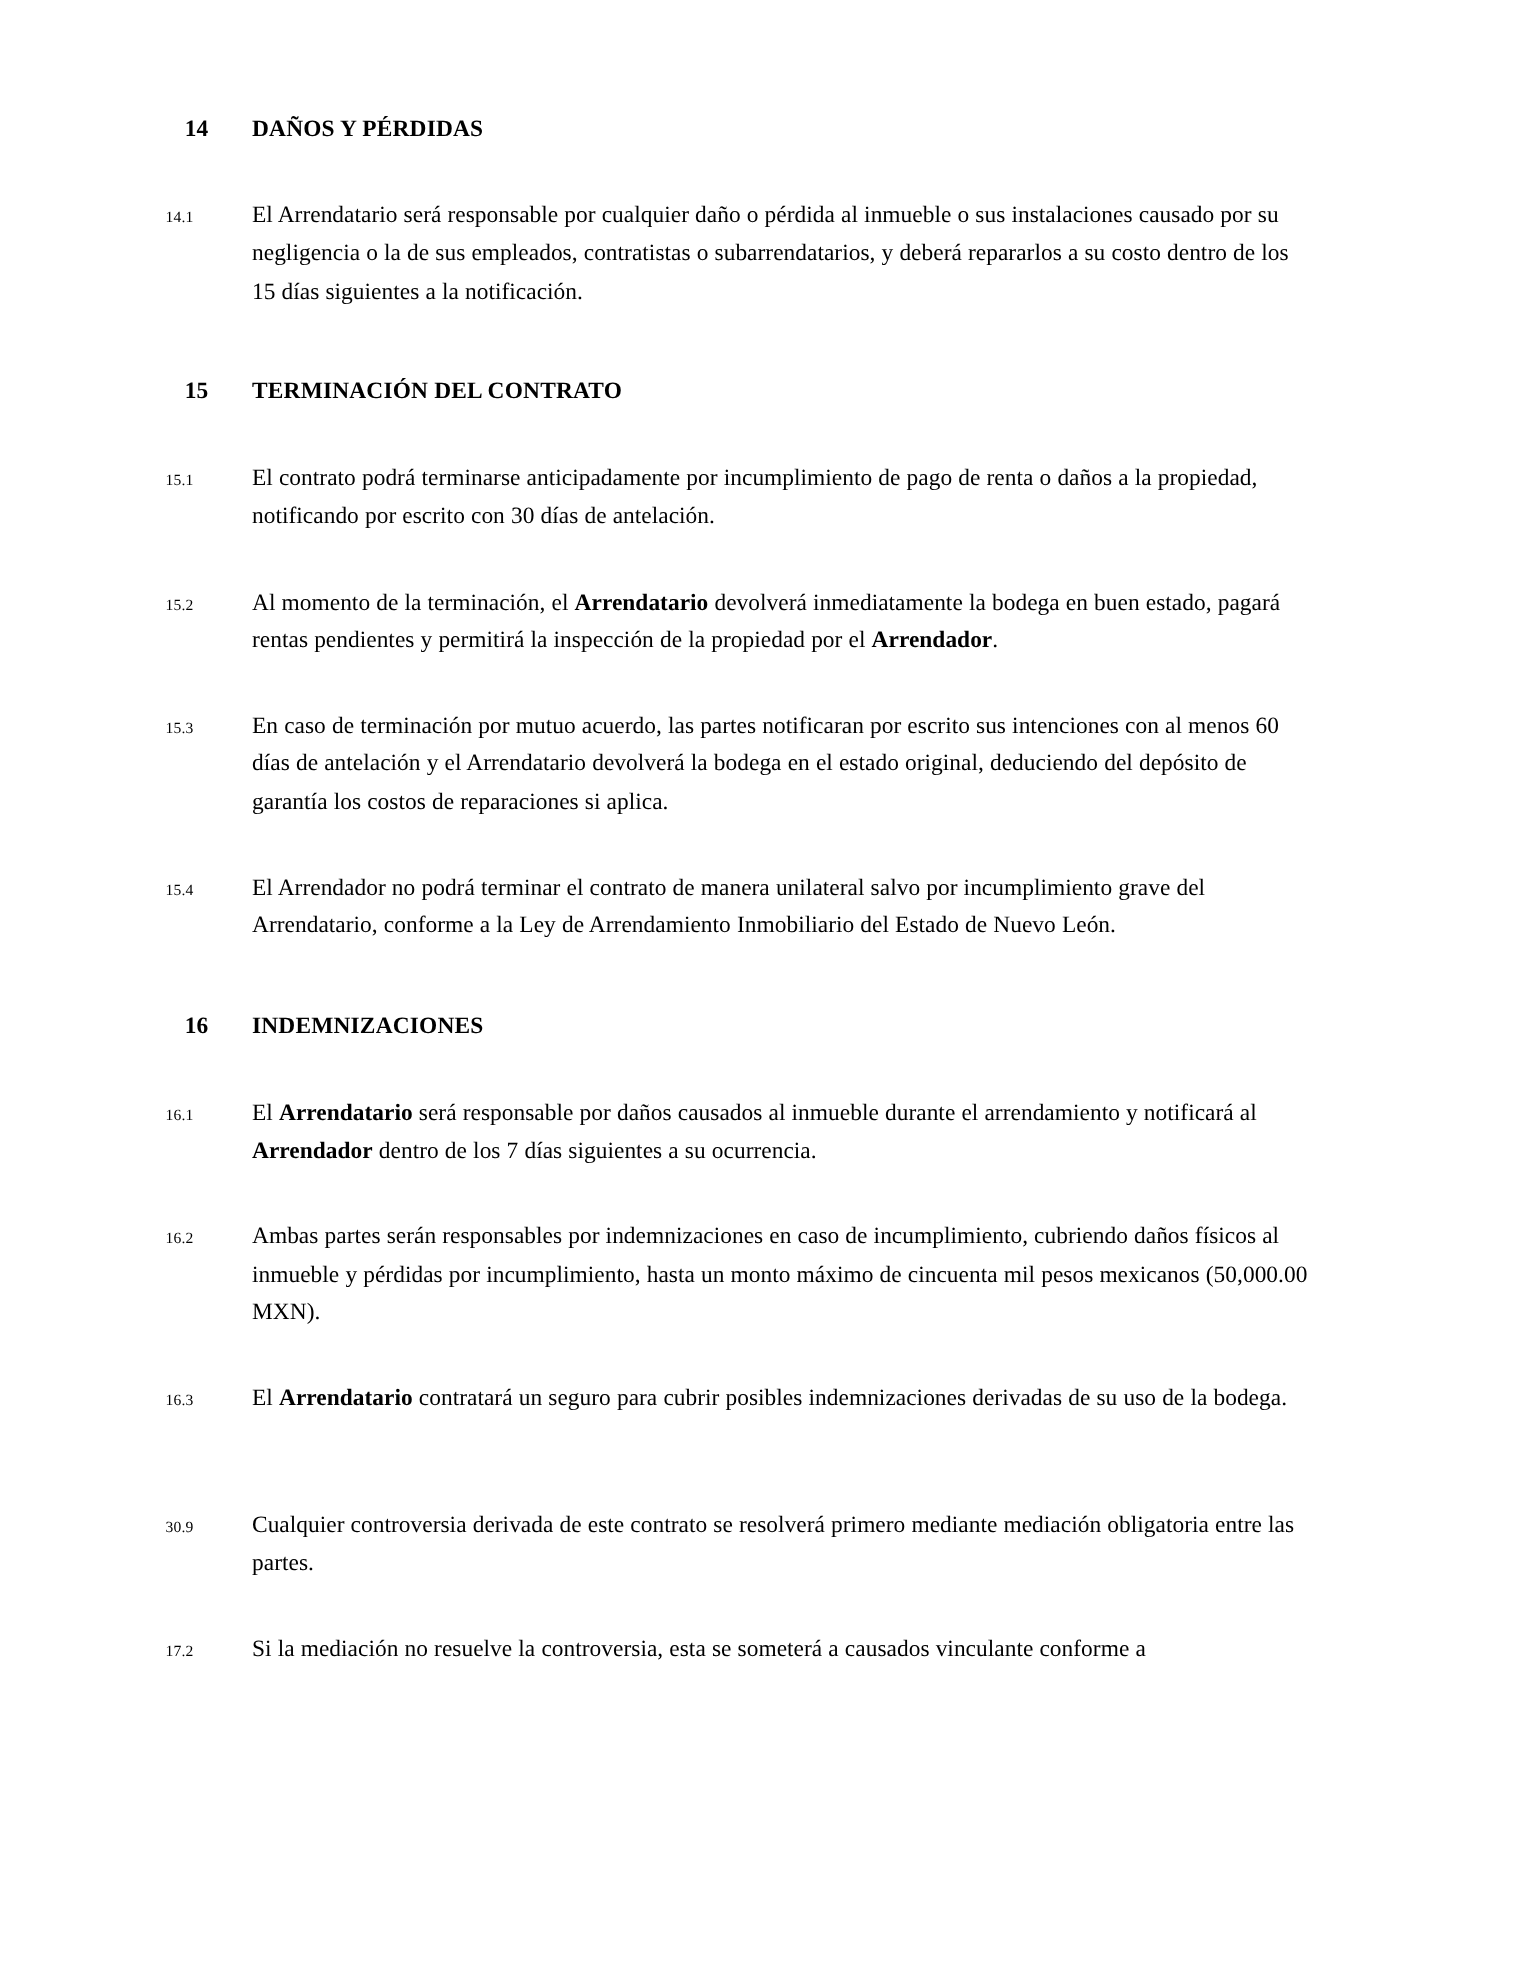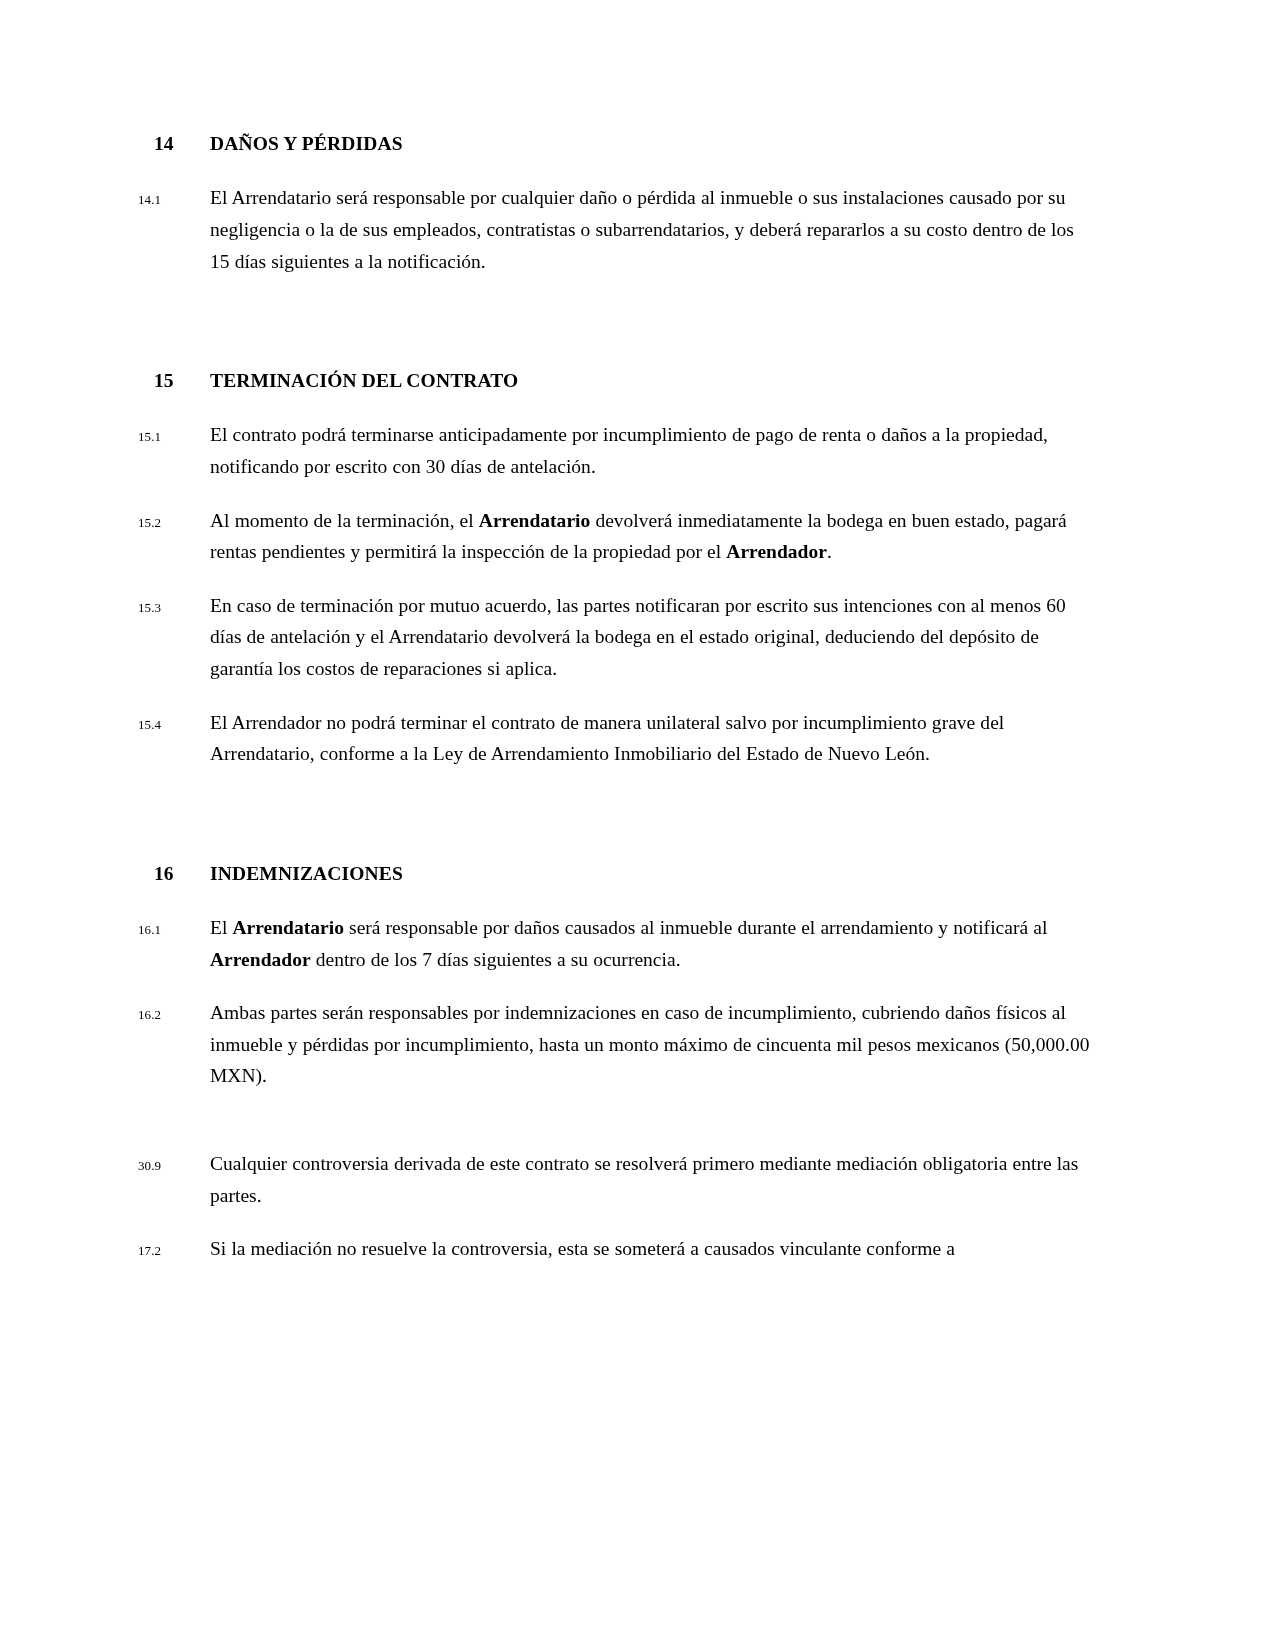--- a/index.html
+++ b/index.html
@@ -45,21 +45,20 @@
     font-weight: bold;
     letter-spacing: 0.1px;
     line-height: 1.25;
   }
   .section-title {
     flex: 1 1 auto;
     font-size: 19.5px;
     font-weight: bold;
     letter-spacing: 0.15px;
     line-height: 1.25;
-    margin-top: 36px;
   }
 
   
   .clause {
     display: flex;
     align-items: baseline;
     margin: 0 0 22px 0;
   }
   .clause:last-child {
     margin-bottom: 0;
@@ -71,20 +70,21 @@
     line-height: 1.62;
     letter-spacing: 0.1px;
   }
   .clause-text {
     flex: 1 1 auto;
     font-size: 19.5px;
     line-height: 1.62;
     letter-spacing: 0.02px;
     text-align: left;
     word-spacing: 0.2px;
+    margin-top: 18px;
   }
   .clause-text b {
     font-weight: bold;
   }
 </style>
 </head>
 <body>
 
 <div class="page">
   <div id="sections-root">
@@ -126,20 +126,24 @@
           <span class="section-title">INDEMNIZACIONES</span>
         </div>
         <div class="clause">
           <span class="clause-number">16.1</span>
           <span class="clause-text"><span>El </span><b>Arrendatario</b><span> será responsable por daños causados al inmueble durante el arrendamiento y notificará al </span><b>Arrendador</b><span> dentro de los 7 días siguientes a su ocurrencia.</span></span>
         </div>
         <div class="clause">
           <span class="clause-number">16.2</span>
           <span class="clause-text"><span>Ambas partes serán responsables por indemnizaciones en caso de incumplimiento, cubriendo daños físicos al inmueble y pérdidas por incumplimiento, hasta un monto máximo de cincuenta mil pesos mexicanos (50,000.00 MXN).</span></span>
         </div>
+        <div class="clause">
+          <span class="clause-number">16.3</span>
+          <span class="clause-text"><span>El </span><b>Arrendatario</b><span> contratará un seguro para cubrir posibles indemnizaciones derivadas de su uso de la bodega.</span></span>
+        </div>
       </div>
       <div class="section">
         <div class="clause">
           <span class="clause-number">30.9</span>
           <span class="clause-text"><span>Cualquier controversia derivada de este contrato se resolverá primero mediante mediación obligatoria entre las partes.</span></span>
         </div>
         <div class="clause">
           <span class="clause-number">17.2</span>
           <span class="clause-text"><span>Si la mediación no resuelve la controversia, esta se someterá a causados vinculante conforme a</span></span>
         </div>

